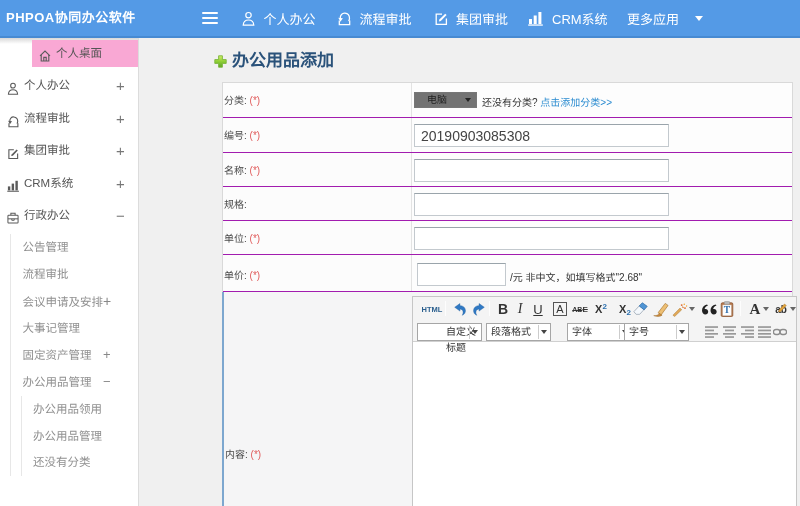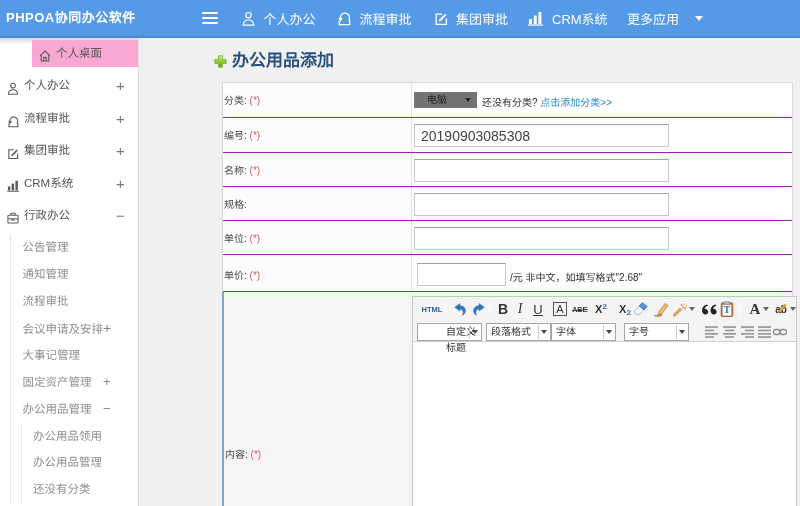--- a/index.html
+++ b/index.html
@@ -144,21 +144,20 @@
           <rect x="0.2" y="13.4" width="14.6" height="1.3"></rect>
         </svg>CRM系统<span class="pm">+</span></div>
     <div class="mitem"><svg width="12" height="12" viewBox="0 0 13 13" fill="none" stroke="#5a5a5a" stroke-width="1.1">
           <rect x="1" y="3.4" width="11" height="8.6" rx="0.8"></rect>
           <path d="M4.2 3.2V1.4h4.6v1.8"></path>
           <path d="M1 7.4h11"></path>
           <path d="M5.2 7.4v1.6h2.6V7.4" stroke-width="1"></path>
         </svg>行政办公<span class="pm">−</span></div>
     <div class="sub">
       <div class="sitem">公告管理</div>
-      <div class="sitem">通知管理</div>
       <div class="sitem">流程审批</div>
       <div class="sitem">会议申请及安排<span style="color:#888;font-size:14px;">+</span></div>
       <div class="sitem">大事记管理</div>
       <div class="sitem">固定资产管理<span class="pm2">+</span></div>
       <div class="sitem">办公用品管理<span class="pm2">−</span></div>
       <div class="ssub">
         <div class="ssitem">办公用品领用</div>
         <div class="ssitem">办公用品管理</div>
         <div class="ssitem">还没有分类</div>
       </div>
@@ -287,21 +286,21 @@
         </span>
       <span class="tsep" style="left:327px;"></span>
       <span class="ticon tA" style="left:336px;">A</span>
       <span class="tcaret" style="left:350px;"></span>
       <span class="ticon tab" style="left:359px;">ab<svg width="12" height="12" viewBox="0 0 12 12" style="position:absolute;left:5px;top:0;">
             <path d="M2 10l5.5-6 1.8 1.5-5.5 6-2.2 0.7z" fill="#e0a33c" stroke="#a8742a" stroke-width="0.5"></path>
           </svg></span>
       <span class="tcaret" style="left:377px;"></span>
       <span class="tsel" style="left:4px;width:65px;padding-left:28px;">自定义标题</span>
       <span class="tsel" style="left:73px;width:65px;">段落格式</span>
-      <span class="tsel" style="left:138px;width:65px;">字体</span>
+      <span class="tsel" style="left:154px;width:65px;">字体</span>
       <span class="tsel" style="left:211px;width:65px;">字号</span>
       <span class="talign" style="left:292px;">
           <svg width="14" height="13" viewBox="0 0 14 13" fill="#999">
             <rect x="0" y="1.2" width="13" height="1.7"></rect>
             <rect x="0" y="4.6" width="9" height="1.7"></rect>
             <rect x="0" y="8" width="13" height="1.7"></rect>
             <rect x="0" y="11.2" width="9" height="1.7"></rect>
           </svg>
         </span>
       <span class="talign" style="left:310px;">

